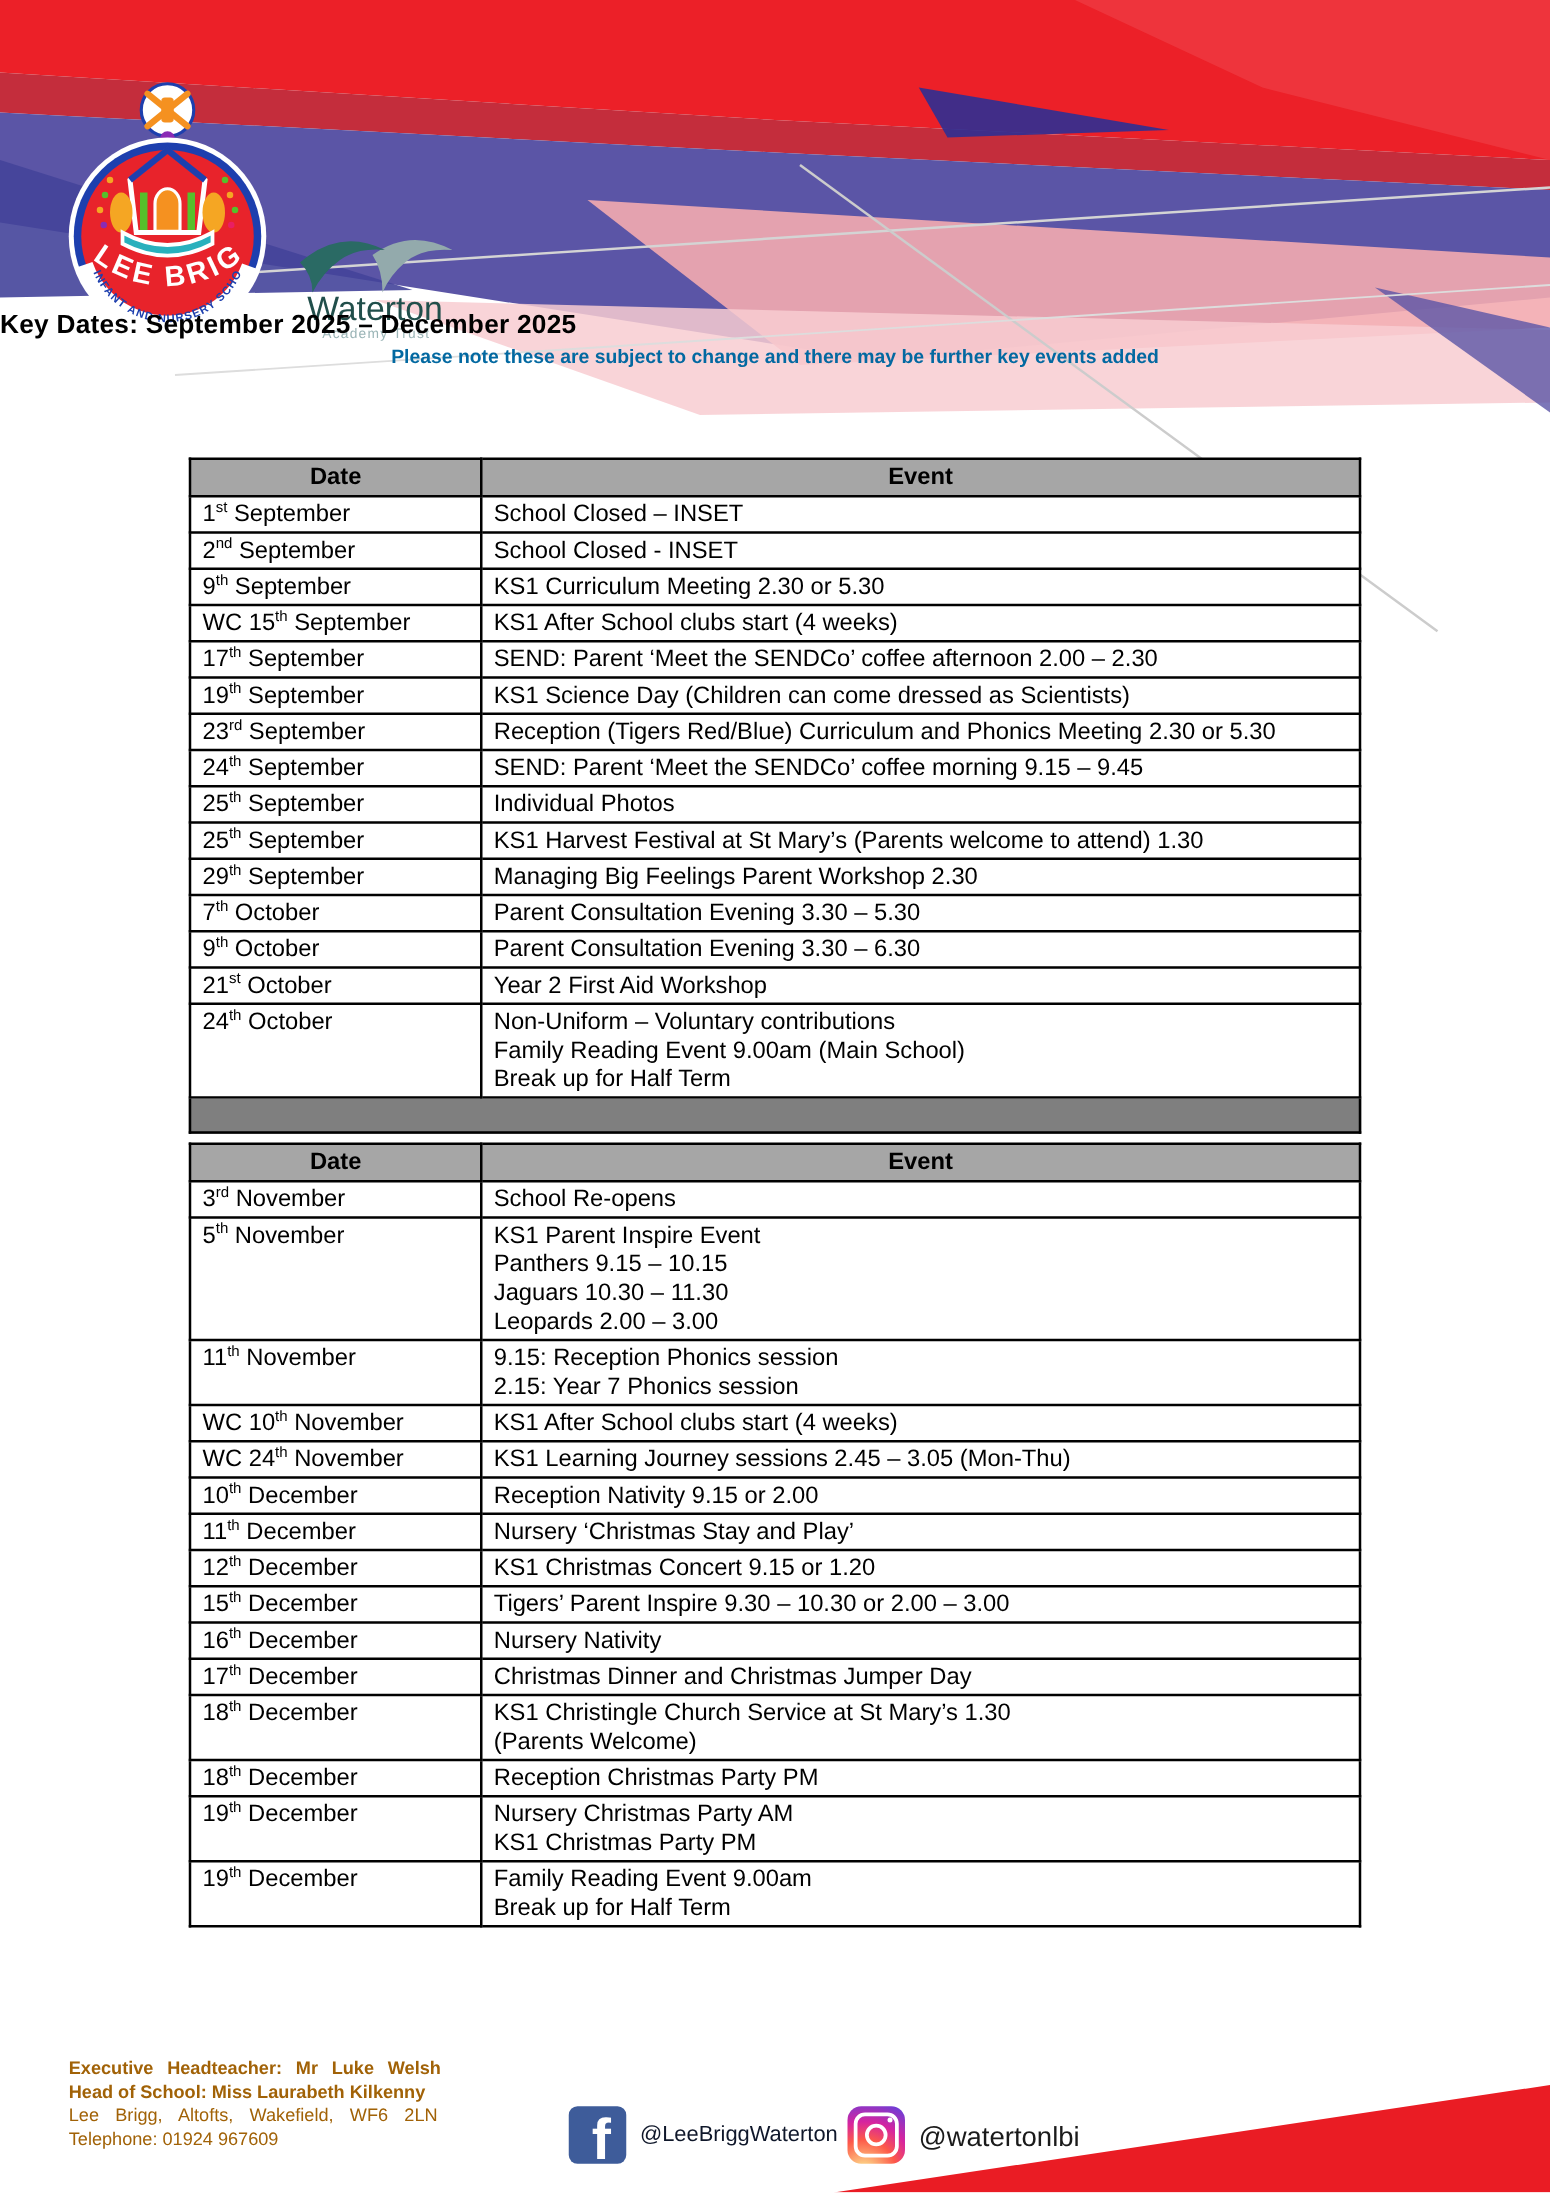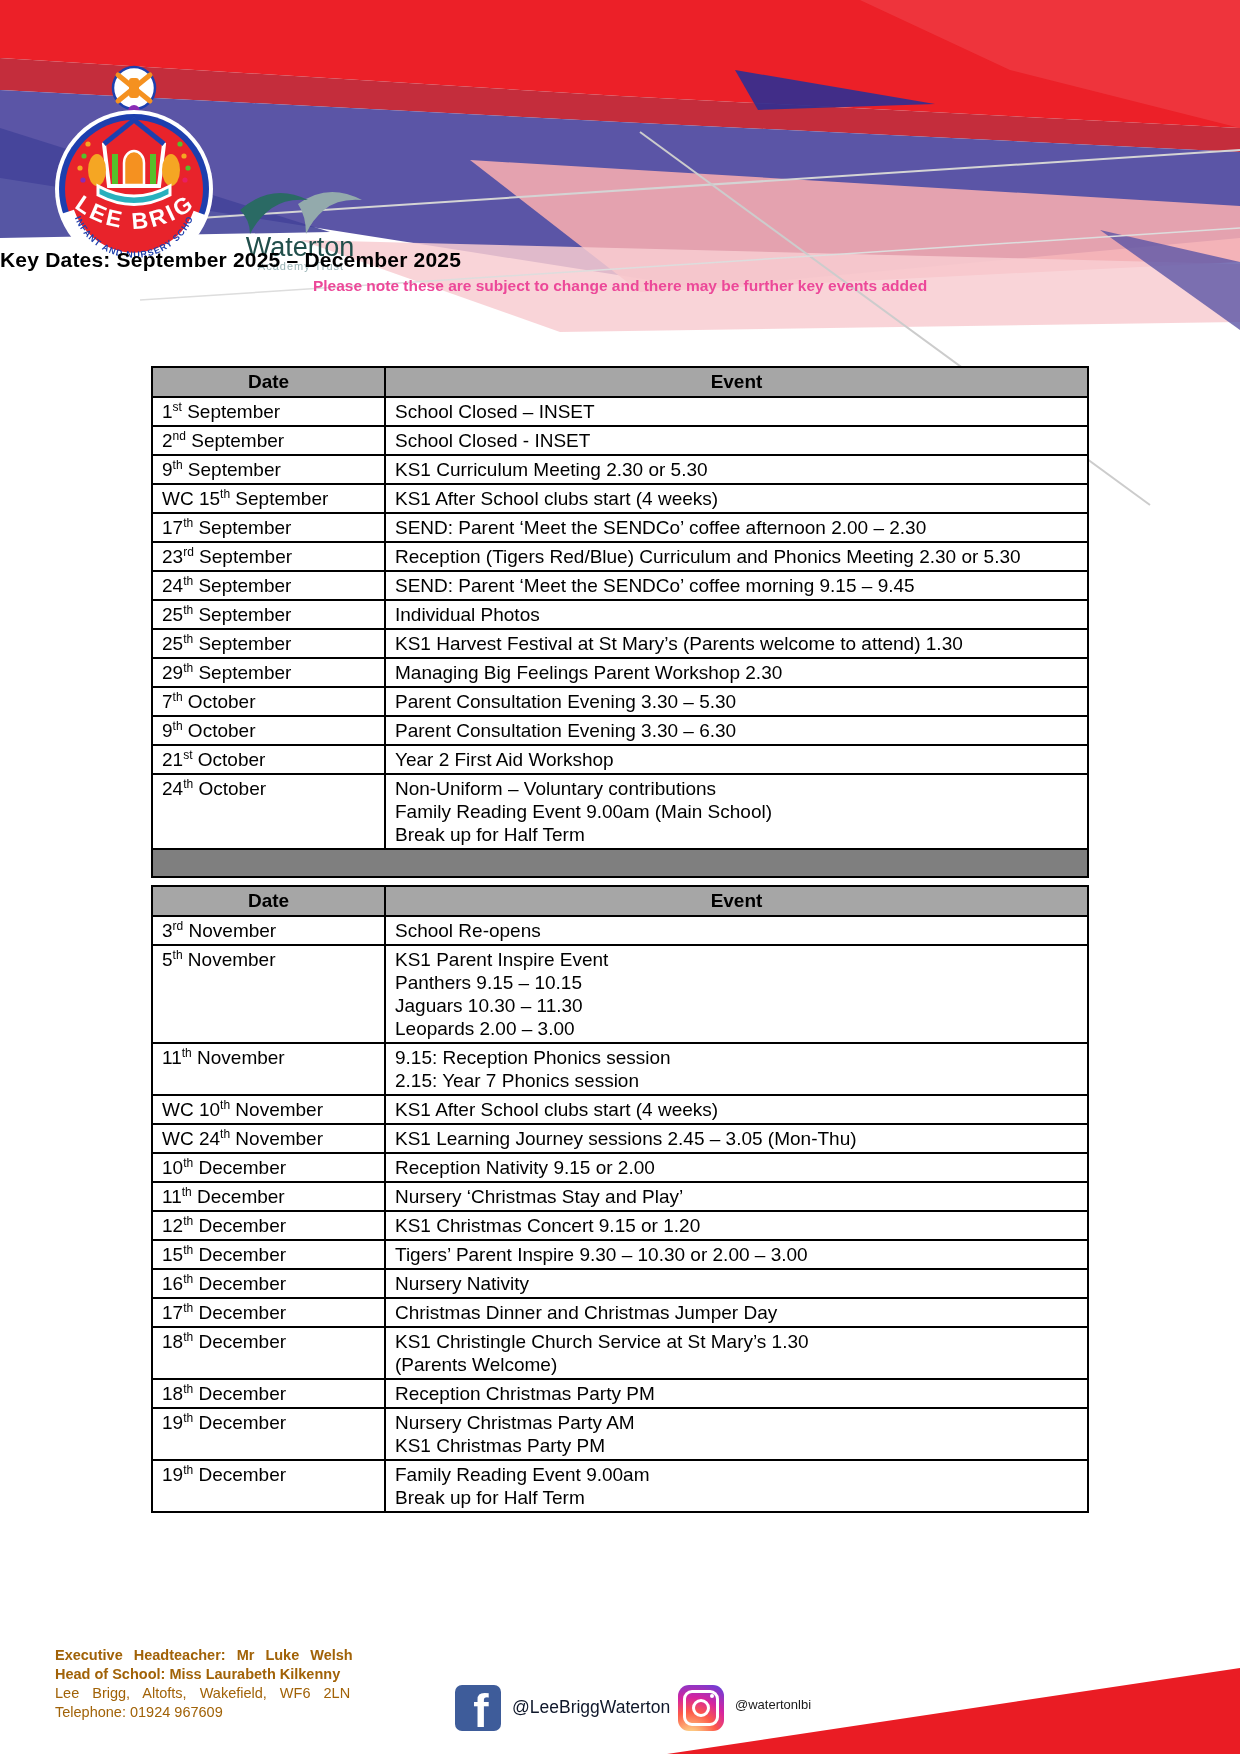--- a/index.html
+++ b/index.html
@@ -16,21 +16,21 @@
   #school-logo { left:48px; top:64px; width:172px; height:208px; }
   #trust-logo  { left:228px; top:176px; width:150px; height:100px; }
 
   
   .title {
     left:0; top:248px; width:100%; 
     font-size:21px; font-weight:bold; letter-spacing:.2px;
   }
   .subtitle {
     left:0; top:277px; width:100%; text-align:center;
-    font-size:15.5px; font-weight:bold; color:#ec4899;
+    font-size:15.5px; font-weight:bold; color:#0369a1;
   }
 
   
   .tables-wrap { left:151px; top:366px; width:750px; }
   table.events { border-collapse:collapse; width:938px; table-layout:fixed; }
   table.events th, table.events td { border:2px solid #000; }
   table.events th {
     background:#a6a6a6; font-size:19px; font-weight:bold;
     text-align:center; padding:2px 6px; height:24px;
   }
@@ -57,21 +57,21 @@
   .fb-icon span { display:block; font-weight:bold; font-size:46px; line-height:52px; margin-left:6px; }
   .fb-handle { left:512px; top:1697px; font-size:17.5px; color:#0f172a; }
 
   .ig-icon {
     left:678px; top:1685px; width:46px; height:46px; border-radius:11px;
     background: radial-gradient(circle at 28% 115%, #fdf497 0%, #fd5949 42%, #d6249f 65%, #6a3ed8 95%);
   }
   .ig-frame { position:absolute; inset:5px; border:3px solid #fff; border-radius:9px; }
   .ig-lens  { position:absolute; inset:14px; border:3px solid #fff; border-radius:50%; }
   .ig-dot   { position:absolute; top:9px; right:10px; width:4px; height:4px; background:#fff; border-radius:50%; }
-  .ig-handle { left:735px; top:1697px; font-size:13px; color:#1a1a1a; }
+  .ig-handle { left:735px; top:1697px; font-size:22px; color:#1a1a1a; }
 
   
   #corner-art { left:0; top:1628px; width:1240px; height:126px; pointer-events:none; }
 </style>
 </head>
 <body>
 
 <div class="abs" style="inset:0;">
 
   <svg id="header-art" class="abs" viewBox="0 0 1240 520" xmlns="http://www.w3.org/2000/svg">
@@ -184,20 +184,26 @@
               <div>KS1 After School clubs start (4 weeks)</div>
             </td>
           </tr>
           <tr>
             <td>17<sup>th</sup> September</td>
             <td>
               <div>SEND: Parent ‘Meet the SENDCo’ coffee afternoon 2.00 – 2.30</div>
             </td>
           </tr>
           <tr>
+            <td>19<sup>th</sup> September</td>
+            <td>
+              <div>KS1 Science Day (Children can come dressed as Scientists)</div>
+            </td>
+          </tr>
+          <tr>
             <td>23<sup>rd</sup> September</td>
             <td>
               <div>Reception (Tigers Red/Blue) Curriculum and Phonics Meeting 2.30 or 5.30</div>
             </td>
           </tr>
           <tr>
             <td>24<sup>th</sup> September</td>
             <td>
               <div>SEND: Parent ‘Meet the SENDCo’ coffee morning 9.15 – 9.45</div>
             </td>

